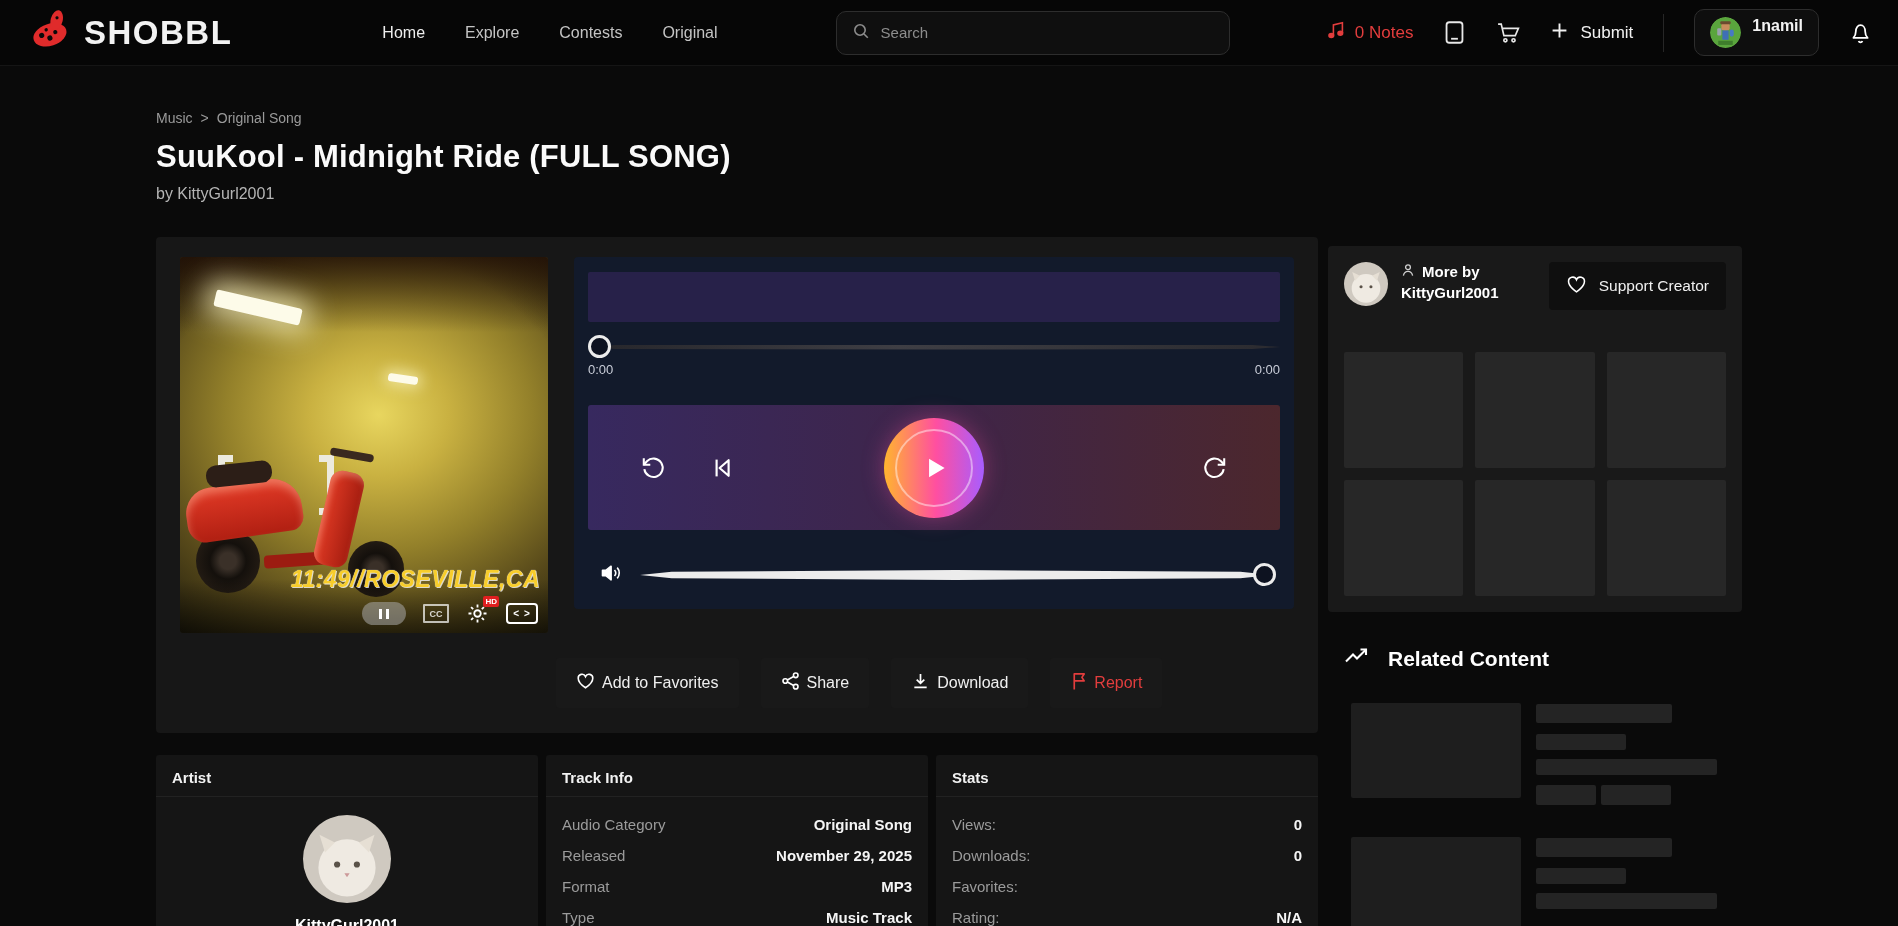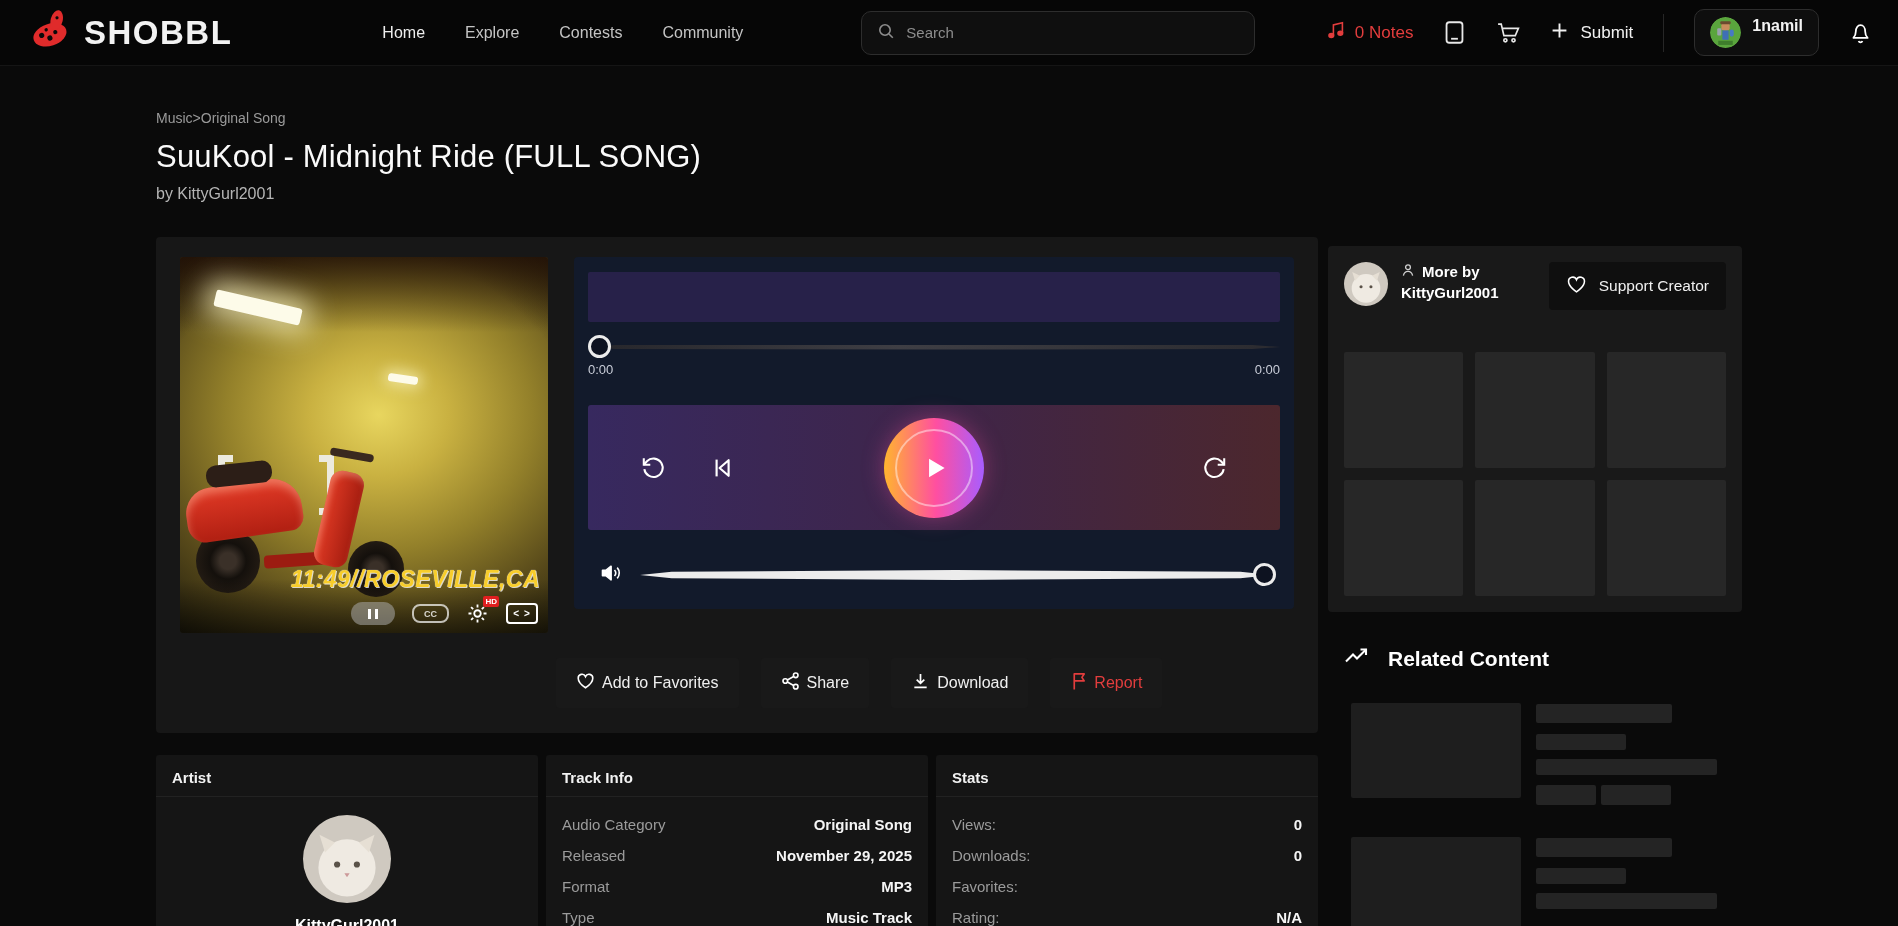--- a/index.html
+++ b/index.html
@@ -24,23 +24,23 @@
 .user-pill{display:flex;gap:11px;border:1px solid #2d2d2d;background:#0e0e0e;border-radius:10px;padding:7px 15px;cursor:pointer}
 .user-pill .uname{font-size:16px;font-weight:bold;color:#f2f2f2}
 .avatar-sm{width:31px;height:31px;border-radius:50%;overflow:hidden;flex-shrink:0}
 
 
 .main{display:flex;gap:10px;padding:0 156px;align-items:flex-start}
 .col-left{flex:1;min-width:0}
 .col-right{width:414px;flex-shrink:0;margin-top:180px}
 
 
-.breadcrumb{margin-top:44px;font-size:14px;color:#9a9a9a;display:flex;align-items:center}
+.breadcrumb{margin-top:44px;font-size:14px;color:#9a9a9a;display:flex;gap:8px;align-items:center}
 .breadcrumb .crumb{cursor:pointer}
-.page-title{margin-top:13px;font-size:31px;font-weight:normal;color:#fafafa;letter-spacing:.2px}
+.page-title{margin-top:13px;font-size:31px;font-weight:bold;color:#fafafa;letter-spacing:.2px}
 .byline{margin-top:10px;font-size:16px;color:#b5b5b5}
 
 
 .player-card{margin-top:34px;background:#171717;border-radius:4px;padding:20px 24px 25px}
 .player-row{display:flex;gap:26px}
 .album-art{width:368px;height:376px;position:relative;overflow:hidden;border-radius:3px;flex-shrink:0;
   background:radial-gradient(95% 82% at 54% 42%, #e8d65f 0%, #c9b141 20%, #93802a 44%, #57491a 68%, #241f0d 90%, #151108 100%)}
 .tunnel-arch{position:absolute;inset:0;background:radial-gradient(120% 118% at 50% 60%, transparent 52%, rgba(18,11,4,.75) 76%, rgba(8,5,2,.95) 100%)}
 .tunnel-top{position:absolute;inset:0;background:linear-gradient(180deg, rgba(32,15,6,.85), transparent 20%)}
 .ceiling-light{position:absolute;background:#fdfbe9;border-radius:3px;box-shadow:0 0 28px 9px rgba(255,250,200,.75)}
@@ -57,21 +57,21 @@
 .sc-body{position:absolute;left:6px;top:226px;width:116px;height:54px;background:linear-gradient(180deg,#e23a26,#b01f12);border-radius:26px 30px 14px 18px;transform:rotate(-8deg);box-shadow:inset 0 6px 8px rgba(255,190,160,.45)}
 .sc-seat{position:absolute;left:26px;top:206px;width:66px;height:22px;background:#2c1e17;border-radius:10px;transform:rotate(-6deg)}
 .sc-shield{position:absolute;left:142px;top:214px;width:34px;height:96px;background:linear-gradient(90deg,#e03a24,#a51d10);border-radius:12px;transform:rotate(13deg);box-shadow:inset 3px 4px 6px rgba(255,200,170,.4)}
 .sc-board{position:absolute;left:84px;top:296px;width:78px;height:13px;background:#9c1c11;transform:rotate(-4deg);border-radius:4px}
 .sc-bar{position:absolute;left:150px;top:194px;width:44px;height:8px;background:#39291f;border-radius:4px;transform:rotate(10deg)}
 .art-caption{position:absolute;right:8px;bottom:40px;font-size:23px;font-weight:bold;font-style:italic;color:#f7cd2b;letter-spacing:.5px;text-shadow:0 0 1px #fff,1px 1px 0 rgba(255,255,255,.75)}
 .art-fade{position:absolute;left:0;right:0;bottom:0;height:54px;background:linear-gradient(transparent,rgba(0,0,0,.55))}
 .art-controls{position:absolute;right:10px;bottom:8px;display:flex;align-items:center;gap:17px}
 .pause-pill{width:44px;height:23px;background:rgba(170,170,170,.55);border-radius:12px;display:flex;align-items:center;justify-content:center;gap:4px}
 .pause-pill i{width:3px;height:10px;background:#fff;display:block}
-.cc-box{width:37px;height:19px;border:2px solid rgba(255,255,255,.7);border-radius:8px;color:rgba(255,255,255,.8);font-size:9px;font-weight:bold;display:flex;align-items:center;justify-content:center}
+.cc-box{width:26px;height:19px;border:2px solid rgba(255,255,255,.7);border-radius:1px;color:rgba(255,255,255,.8);font-size:9px;font-weight:bold;display:flex;align-items:center;justify-content:center}
 .gear-wrap{position:relative;display:flex}
 .hd-badge{position:absolute;top:-6px;right:-10px;background:#e01f1f;color:#fff;font-size:8px;font-weight:bold;padding:1px 2px;border-radius:2px}
 .size-box{width:32px;height:21px;border:2.5px solid #fff;border-radius:4px;color:#fff;font-size:10px;font-weight:bold;display:flex;align-items:center;justify-content:center;letter-spacing:1px}
 
 
 .player-panel{flex:1;height:352px;background:#121a2b;border-radius:4px;padding:15px 14px 0;display:flex;flex-direction:column}
 .waveform{height:50px;background:#272149;border-radius:2px}
 .prog-row{position:relative;height:24px;margin-top:13px;display:flex;align-items:center}
 .prog-track{width:100%;height:5px;background:linear-gradient(90deg,#26262b,#3e3e44 45%,#2b2b30);clip-path:polygon(0 50%,4% 8%,50% 0,96% 8%,100% 50%,96% 92%,50% 100%,4% 92%)}
 .handle{width:23px;height:23px;border-radius:50%;background:#0d1220;border:3px solid #ececec;position:absolute;top:0;cursor:pointer}
@@ -145,21 +145,21 @@
         <circle cx="35" cy="11" r="1.6" fill="#0a0a0a"></circle>
           </g>
         </svg>
     </span>
     <span class="brand-name">SHOBBL</span>
   </div>
   <div class="nav-links">
     <span class="nav-link active">Home</span>
     <span class="nav-link">Explore</span>
     <span class="nav-link">Contests</span>
-    <span class="nav-link">Community</span>
+    <span class="nav-link">Original</span>
   </div>
   <div class="search">
     <span>
       <svg width="18" height="18" viewBox="0 0 18 18" fill="none" stroke="#8d8d8d" stroke-width="1.6">
           <circle cx="8" cy="8" r="5.2"></circle>
           <path d="M12 12l3.8 3.8"></path>
         </svg>
     </span>
     <input type="text" placeholder="Search" style="">
   </div>

